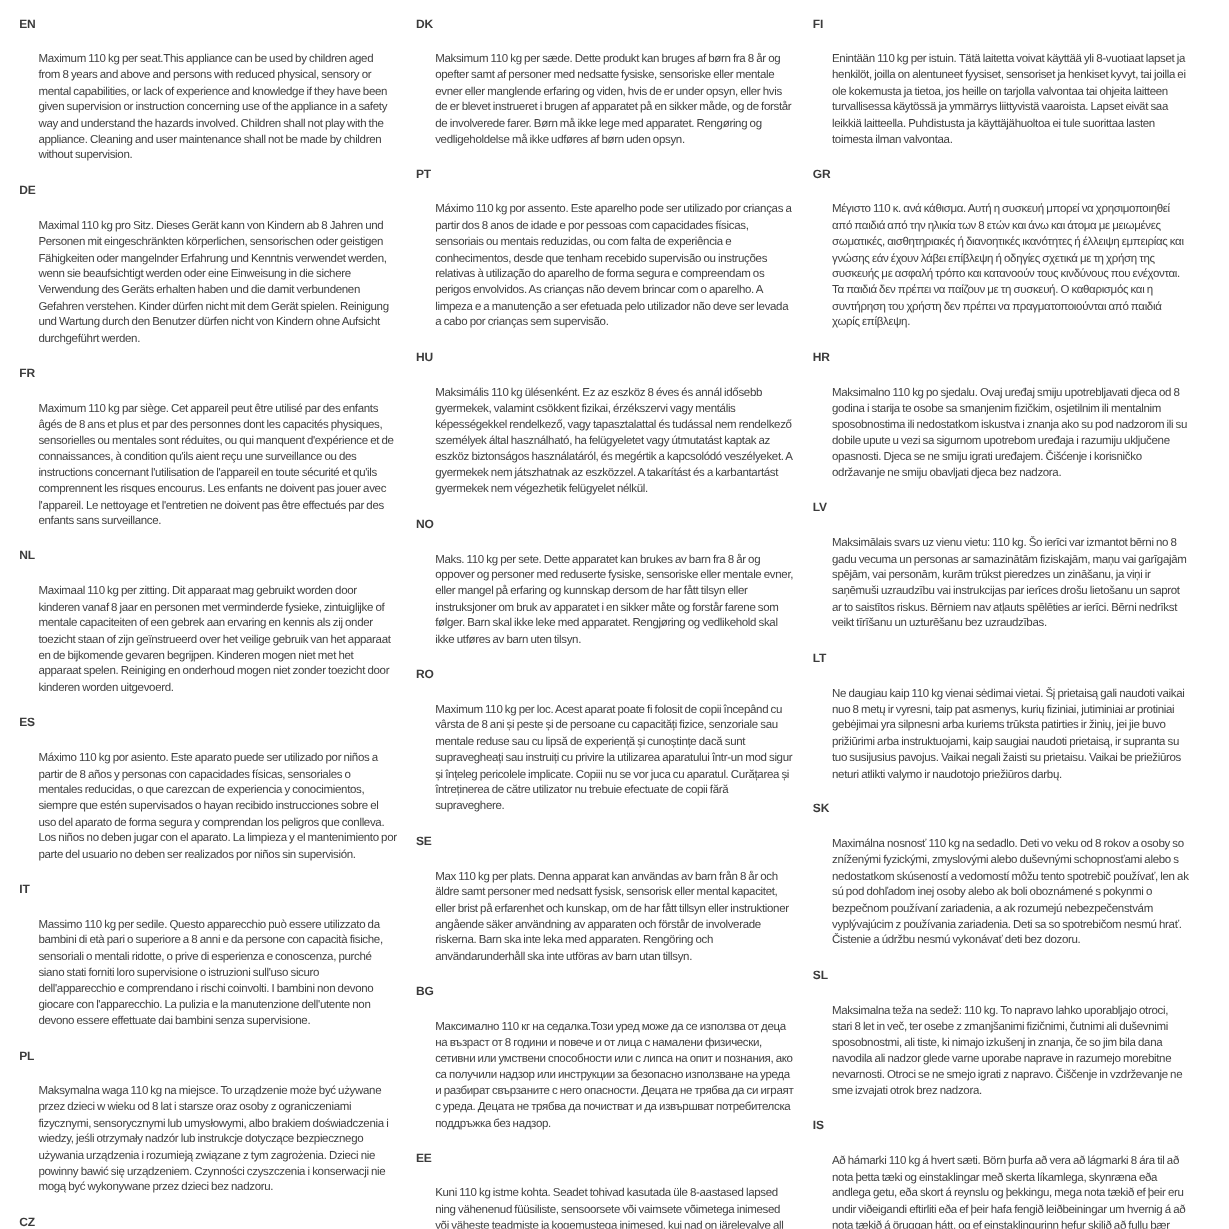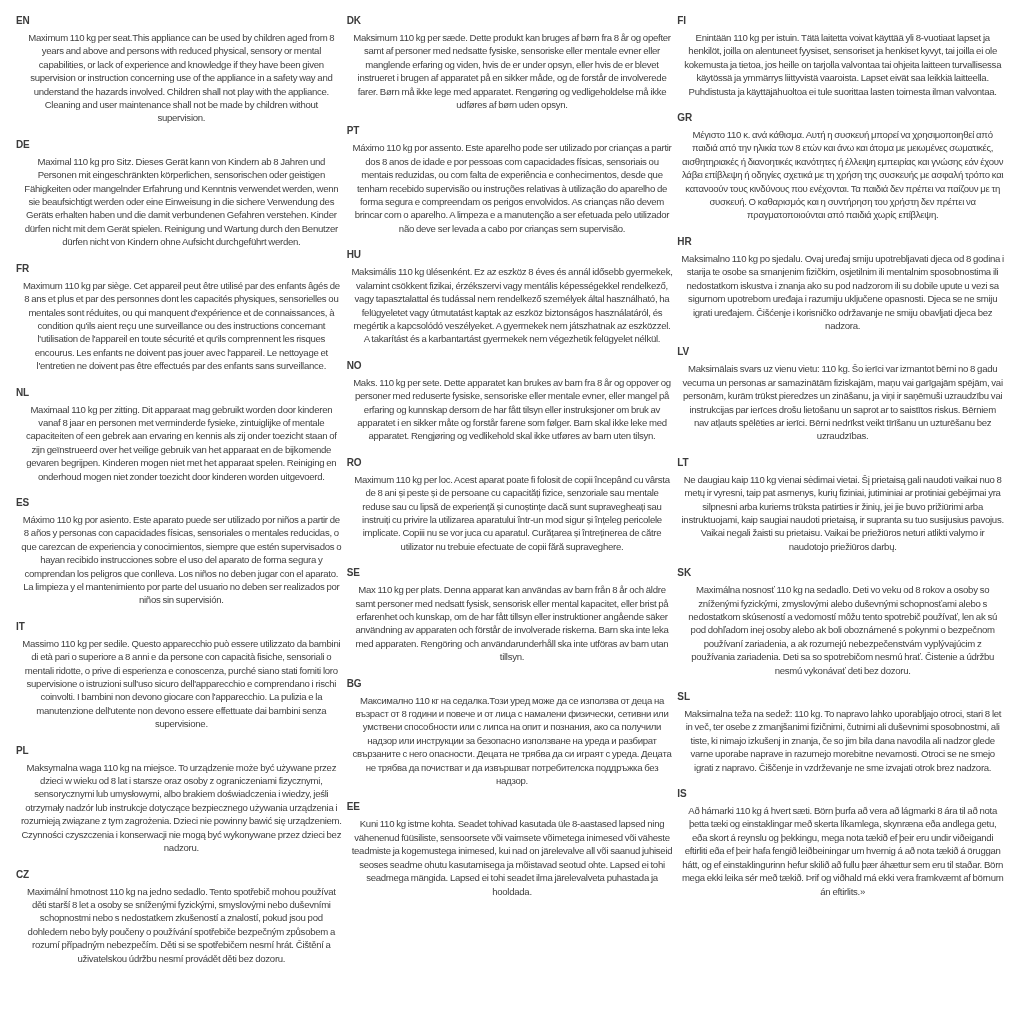--- a/index.html
+++ b/index.html
@@ -24,28 +24,28 @@
   .lang-section { margin: 0 0 13px 0; }
   .lang-section h2 {
     margin: 0 0 3px 0;
     font-size: 10px;
     font-weight: 600;
     line-height: 13px;
     color: #3b3b3b;
     letter-spacing: -0.1px;
   }
   .lang-section p {
-    margin: 4px;
+    margin: 16px;
     font-size: 9.6px;
     font-weight: 400;
     line-height: 13.4px;
     letter-spacing: -0.28px;
     word-spacing: -0.4px;
     color: #424242;
-    text-align: center;
+    text-align: left;
   }
 </style>
 </head>
 <body>
 
 <div class="page">
   <div class="col">
       <section class="lang-section">
         <h2>EN</h2>
         <p>Maximum 110 kg per seat.This appliance can be used by children aged from 8 years and above and persons with reduced physical, sensory or mental capabilities, or lack of experience and knowledge if they have been given supervision or instruction concerning use of the appliance in a safety way and understand the hazards involved. Children shall not play with the appliance. Cleaning and user maintenance shall not be made by children without supervision.</p>

